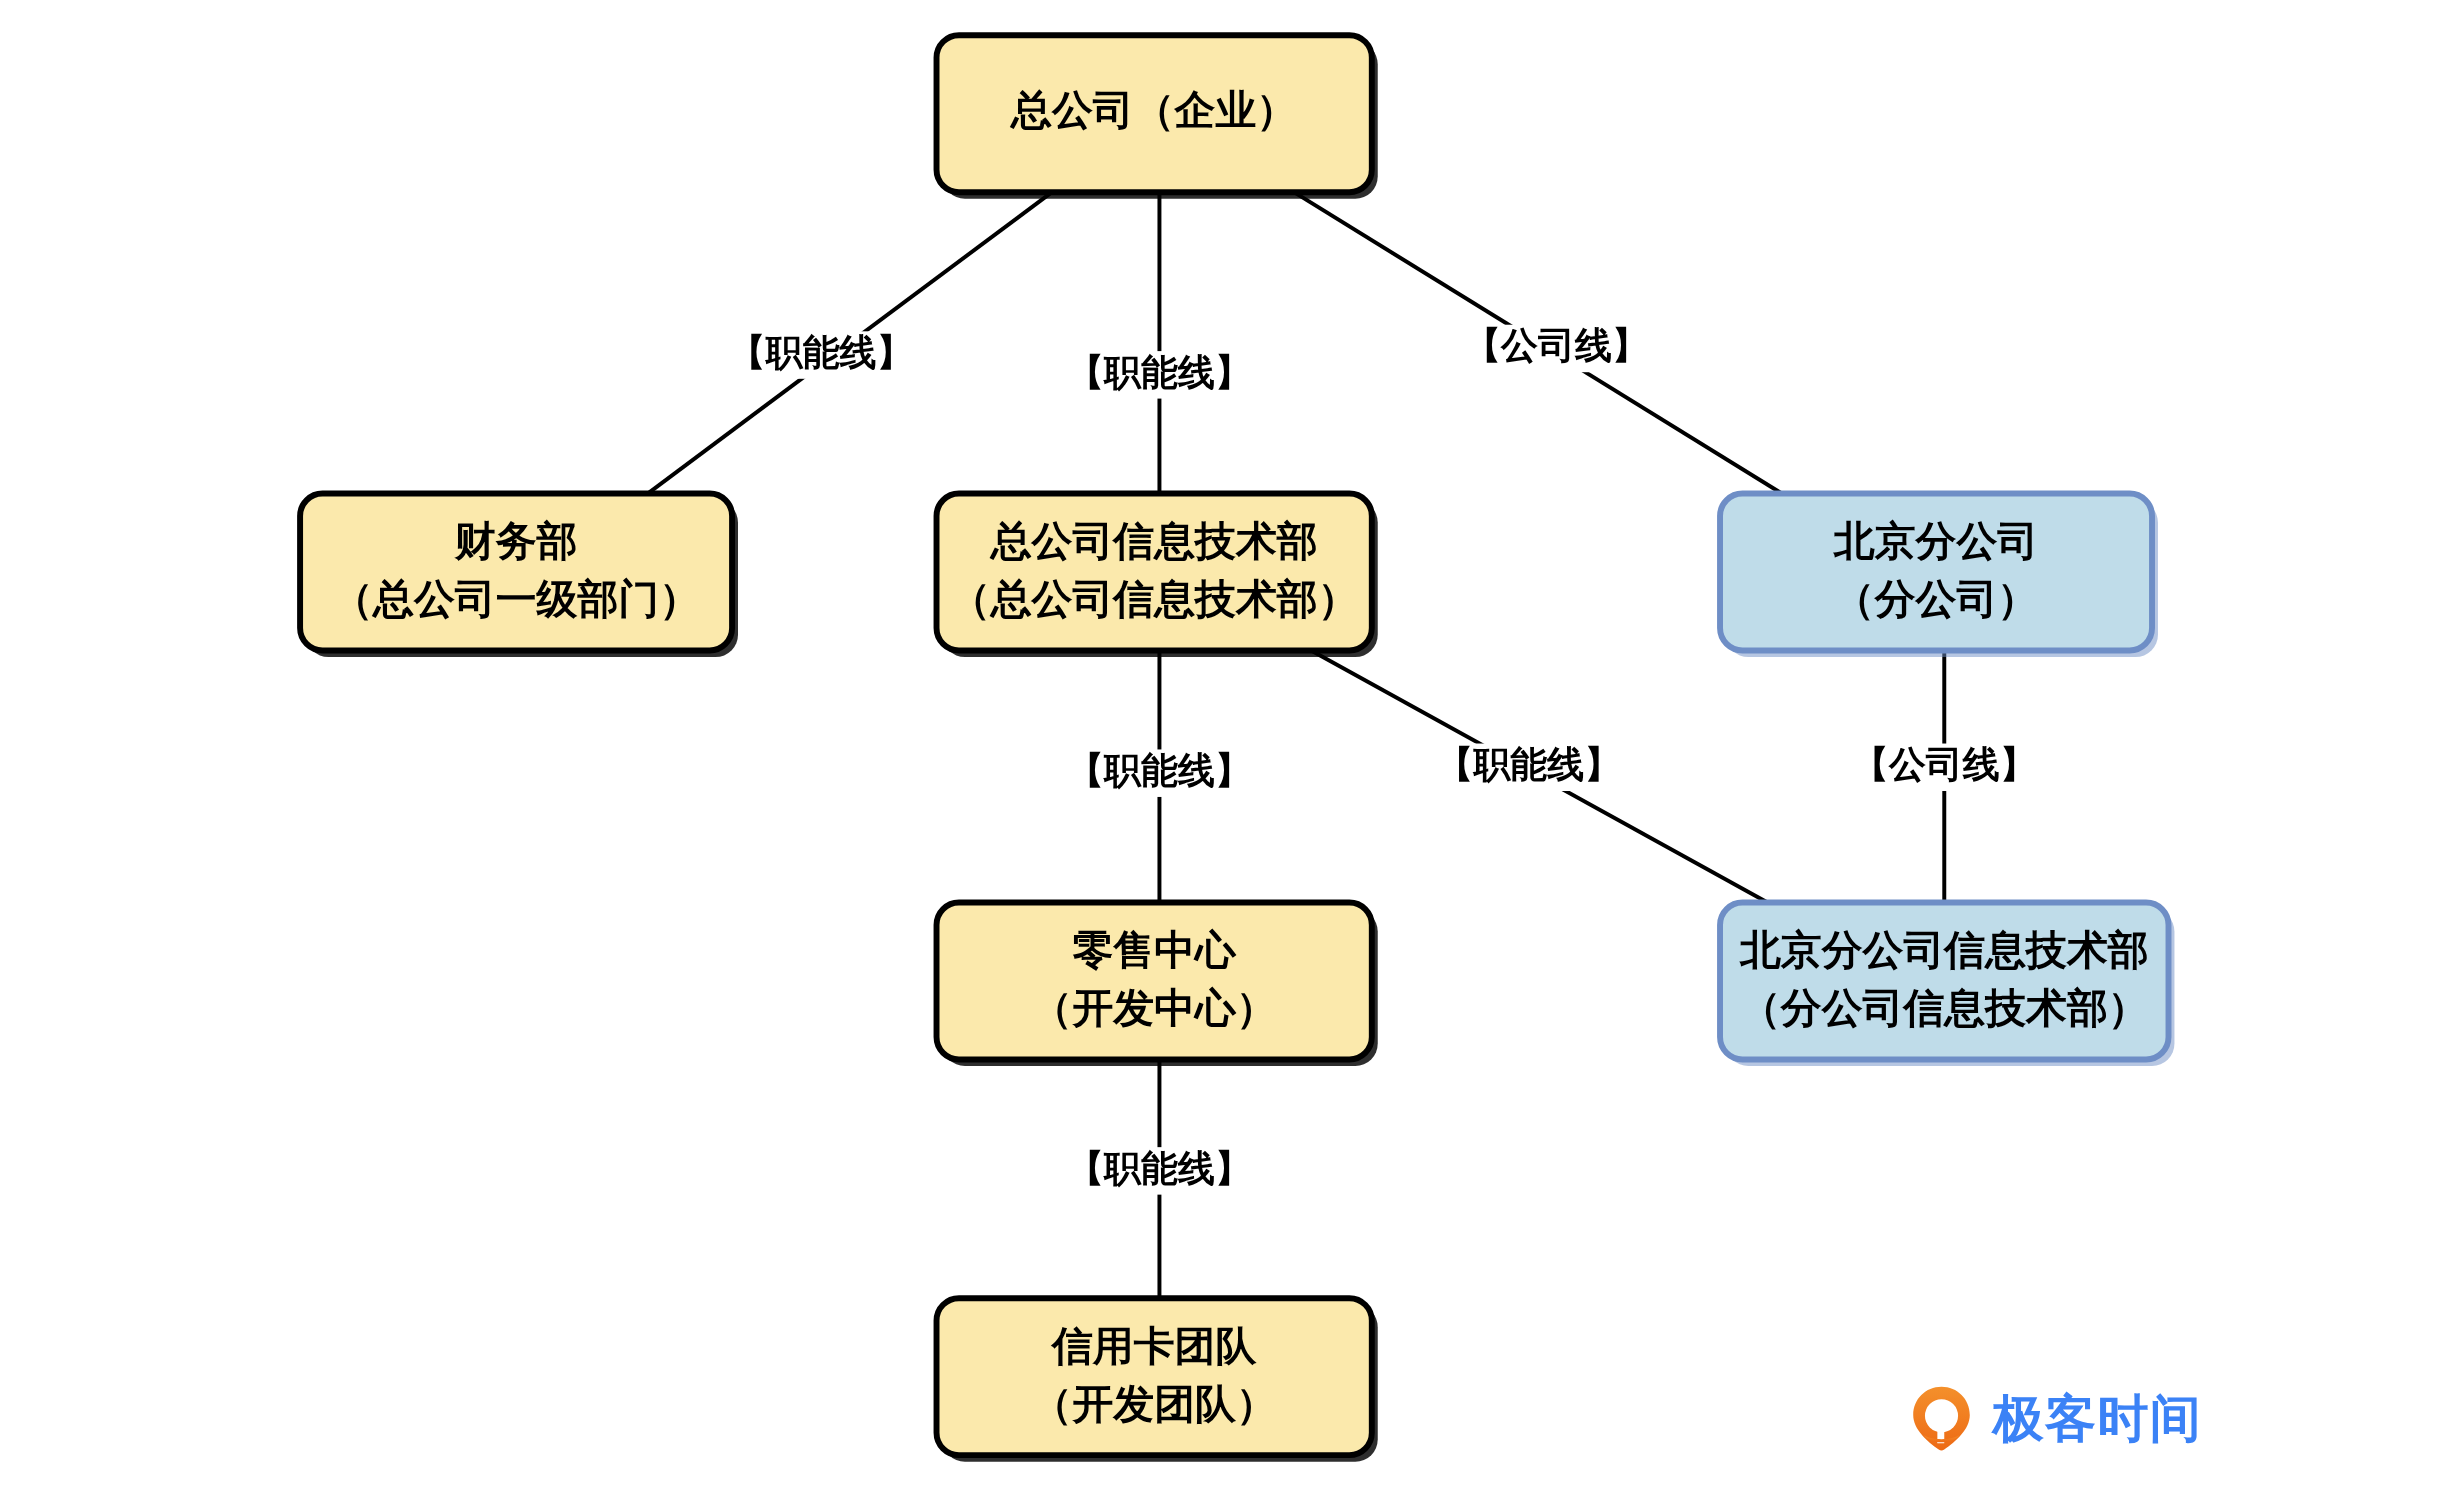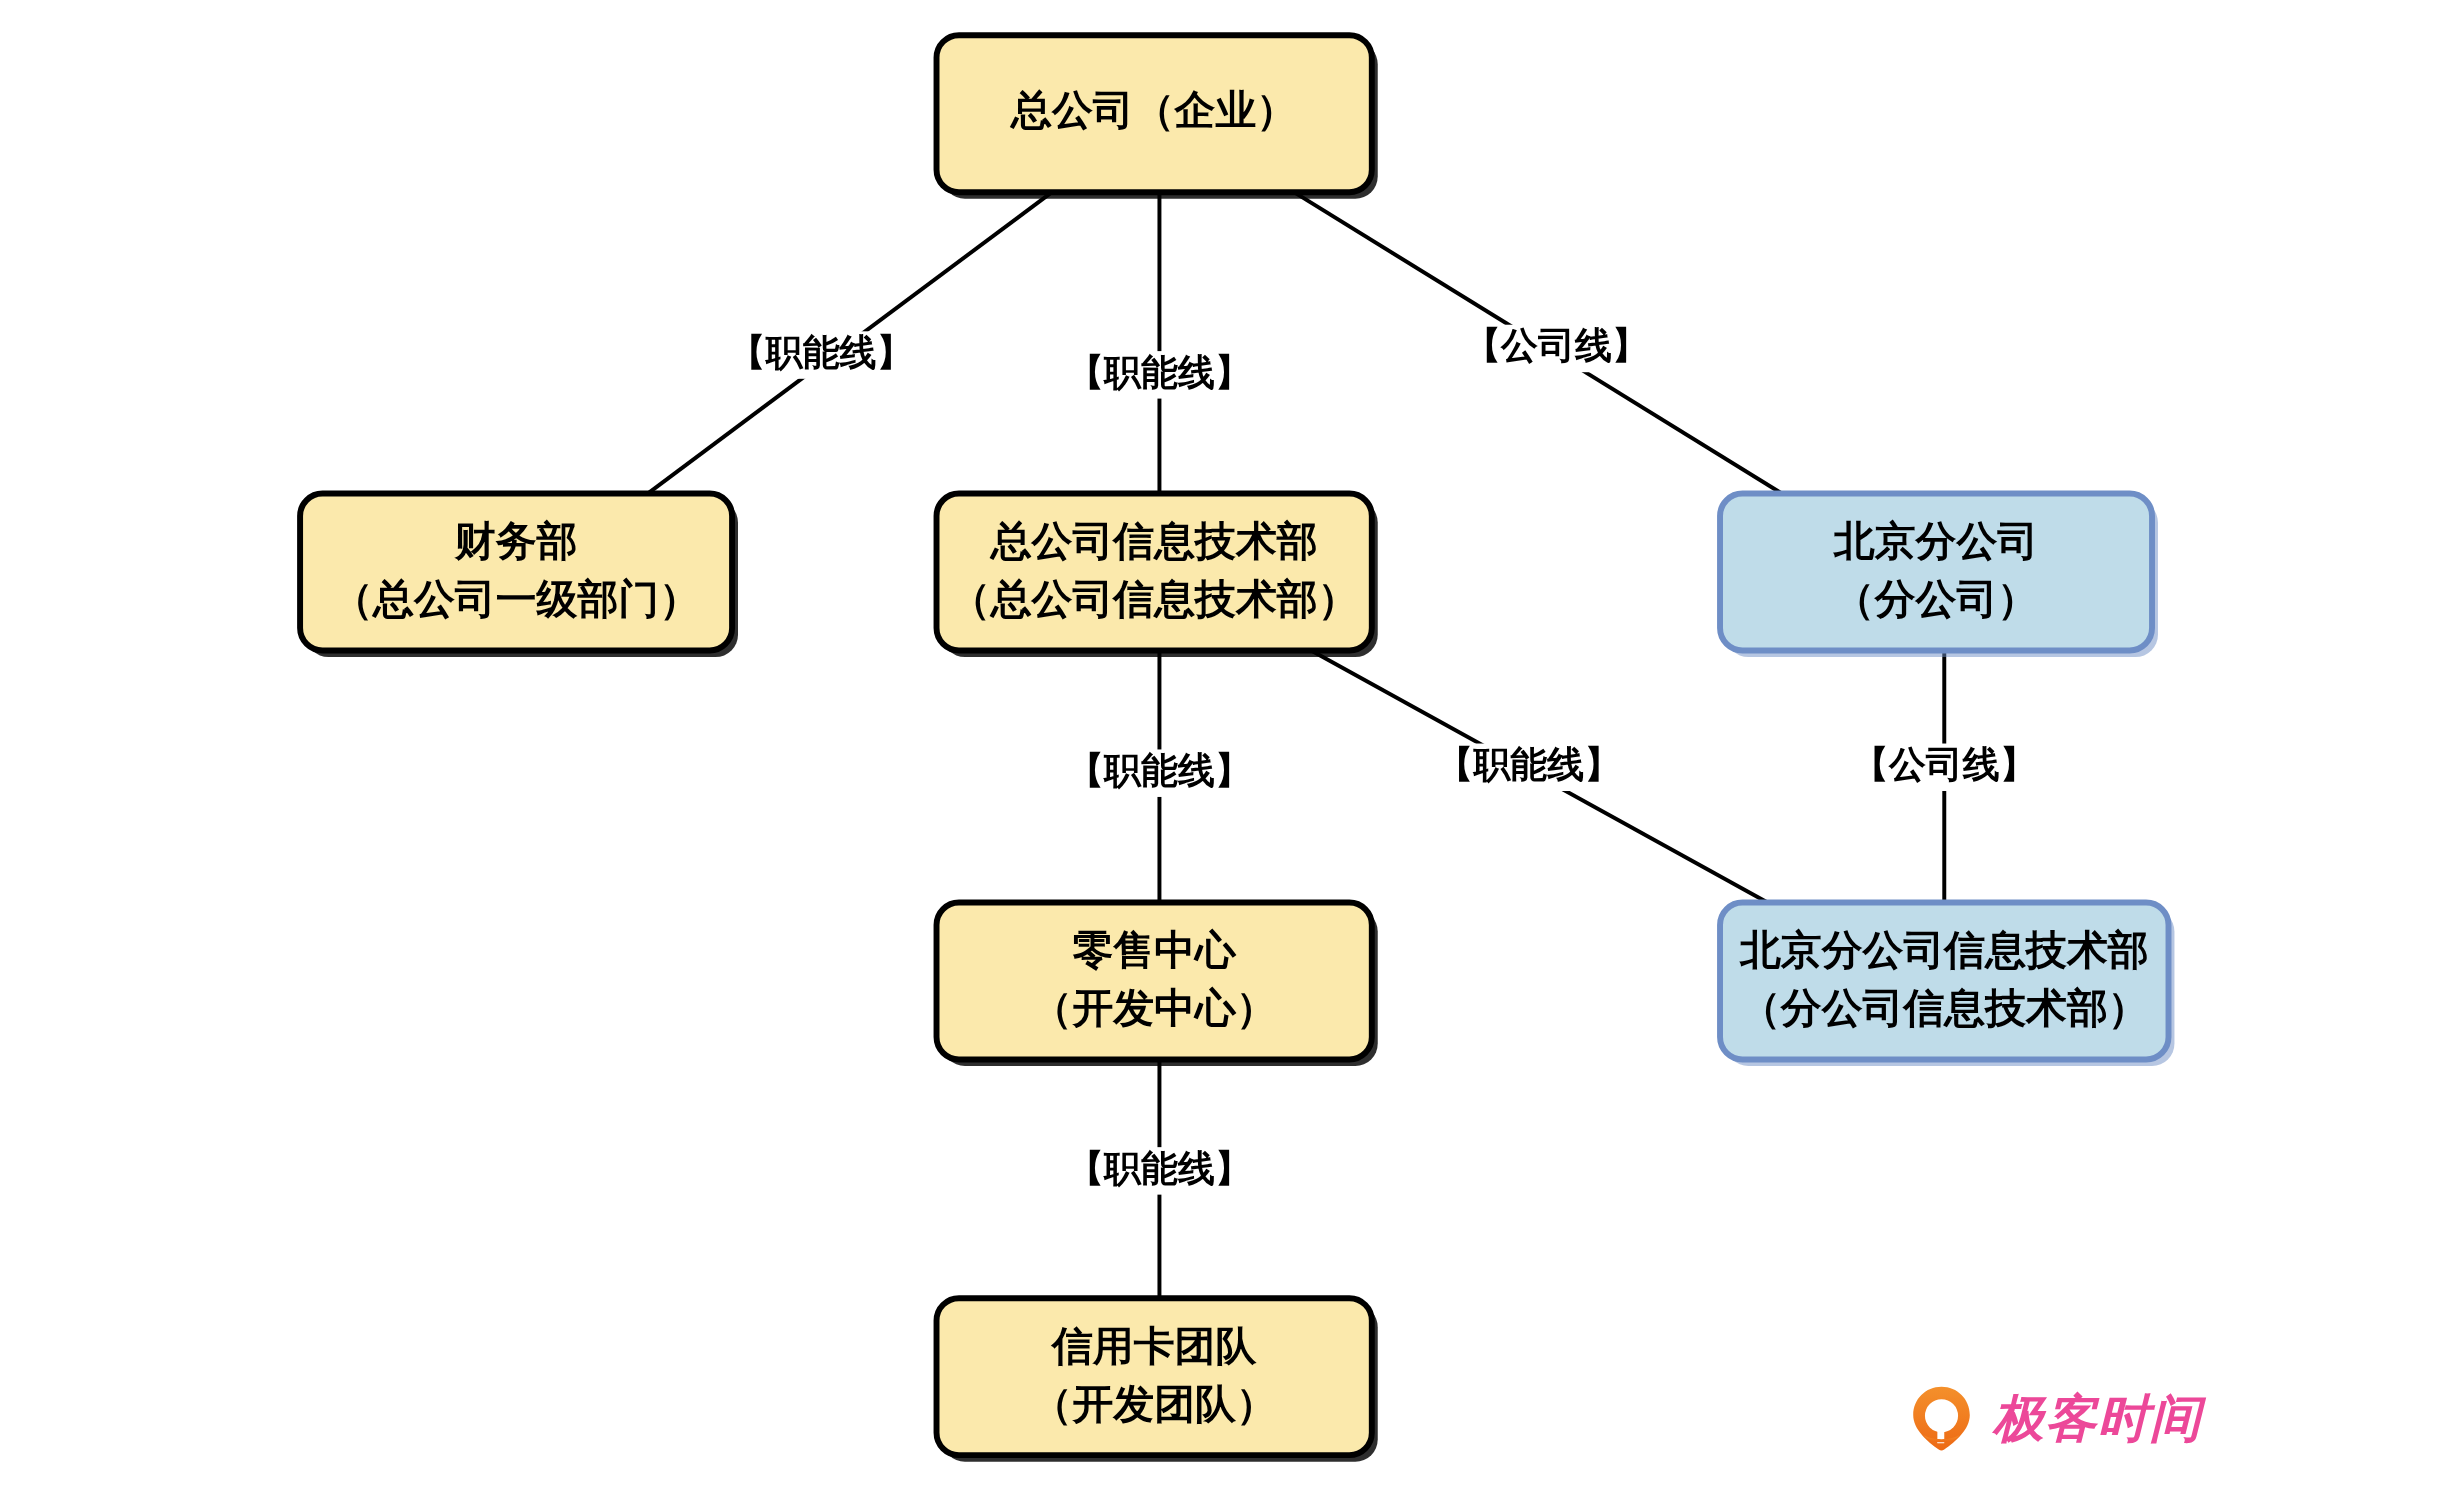--- a/index.html
+++ b/index.html
@@ -80,25 +80,24 @@
   }
   #watermark .logo-mark {
     width: 69px;
     height: 69px;
     position: relative;
   }
   #watermark .logo-text {
     font-family: "Liberation Sans", "DejaVu Sans", sans-serif;
     font-size: 51px;
     font-weight: bold;
-    color: #ec4899;
+    color: #3b82f6;
     letter-spacing: 1.3px;
     line-height: 1;
     white-space: nowrap;
-    font-style: italic;
   }
 </style>
 </head>
 <body>
 
 <div id="diagram-root">
 
   <svg id="org-canvas" viewBox="0 0 3733 2260">
 
     <g id="edges-layer">

